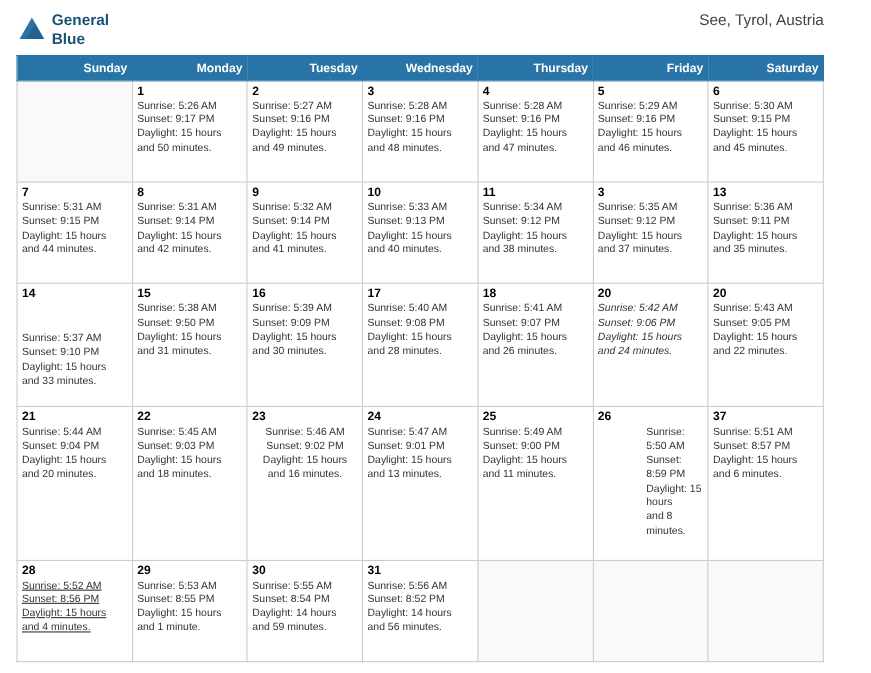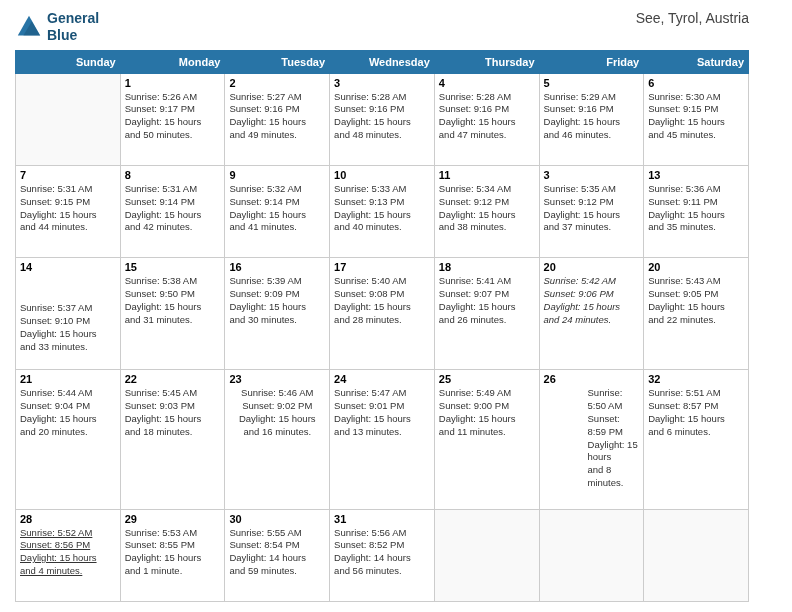--- a/index.html
+++ b/index.html
@@ -302,21 +302,21 @@
 and 11 minutes.</div>
           </td>
           <td>
             <div class="day-number">26</div>
             <div class="day-info" style="white-space: pre-line; margin-left: 44px;">Sunrise: 5:50 AM
 Sunset: 8:59 PM
 Daylight: 15 hours
 and 8 minutes.</div>
           </td>
           <td>
-            <div class="day-number">32</div>
+            <div class="day-number">37</div>
             <div class="day-info" style="white-space: pre-line;">Sunrise: 5:51 AM
 Sunset: 8:57 PM
 Daylight: 15 hours
 and 6 minutes.</div>
           </td>
         </tr>
         <tr>
           <td>
             <div class="day-number">28</div>
             <div class="day-info" style="white-space: pre-line; text-decoration: underline;">Sunrise: 5:52 AM

